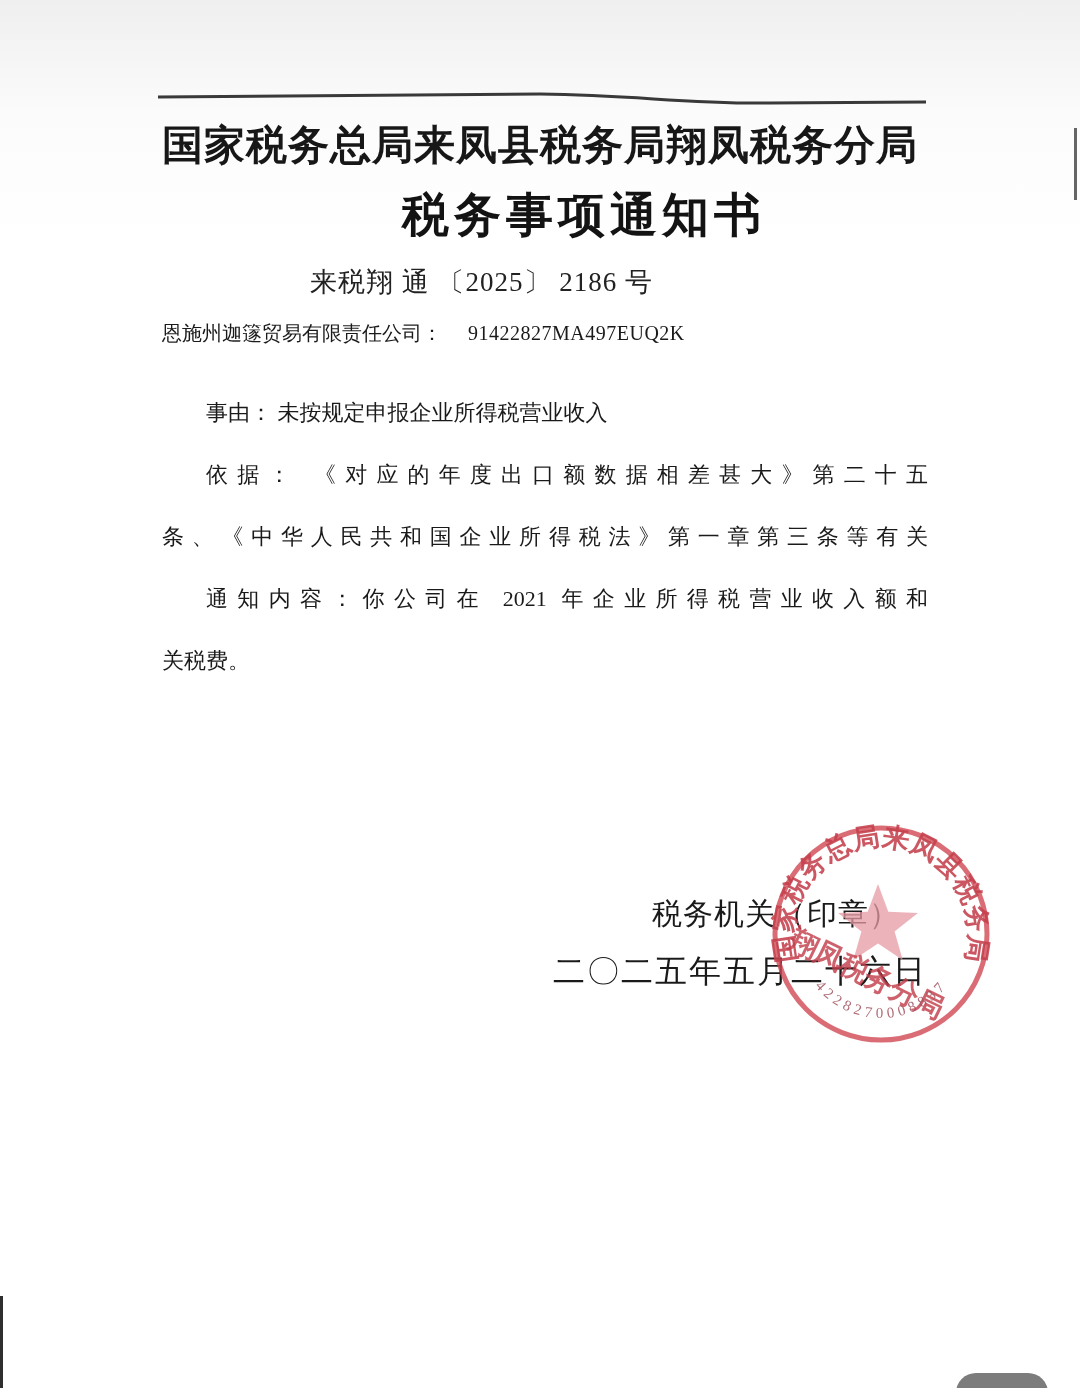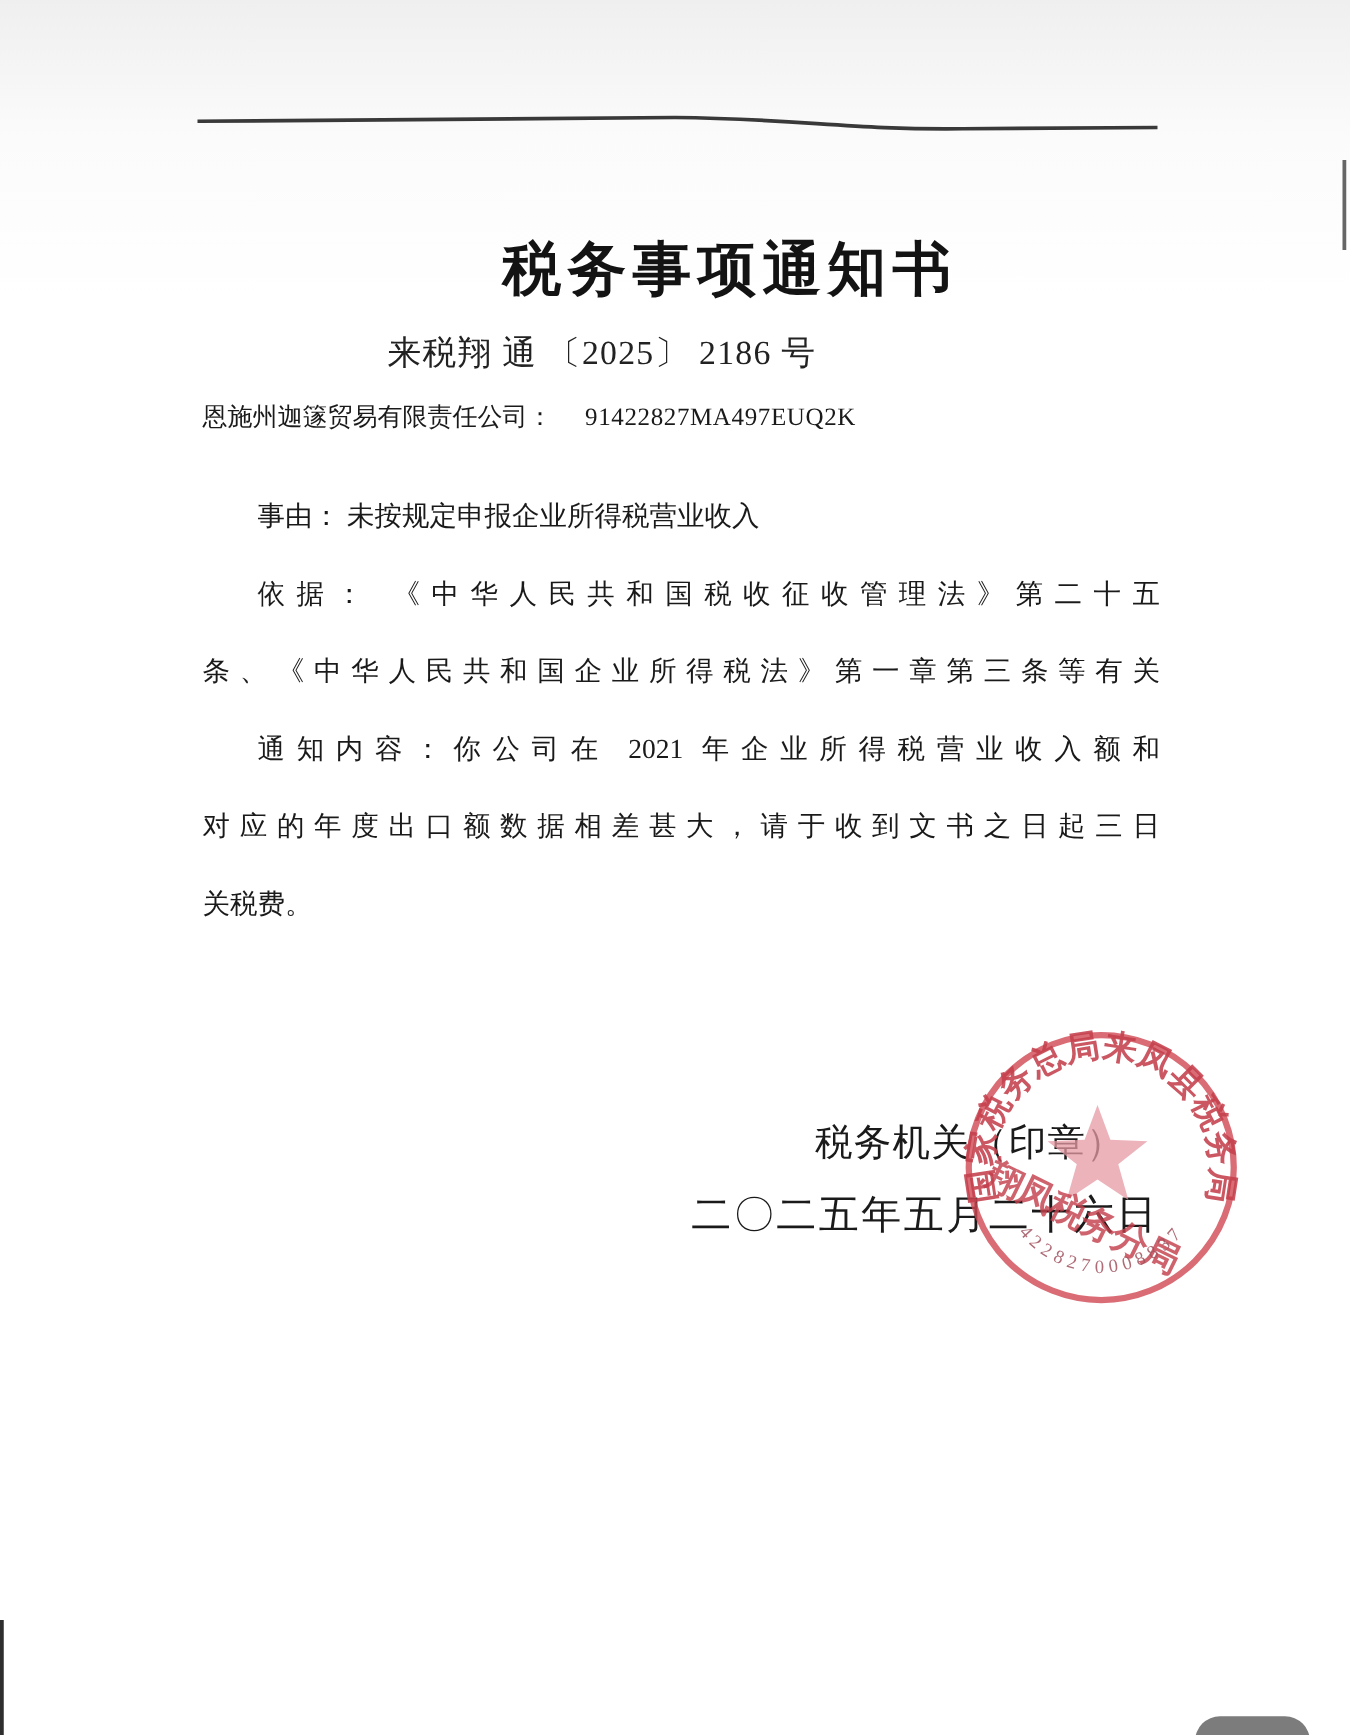--- a/index.html
+++ b/index.html
@@ -55,35 +55,35 @@
 </style>
 </head>
 <body>
 
 <div class="page">
 
   <svg class="top-rule" width="1080" height="120" viewBox="0 0 1080 120">
     <path d="M158 97 L540 94 C640 95 680 104 770 103 L926 102" fill="none" stroke="#232323" stroke-width="3" opacity="0.9"></path>
   </svg>
 
+  <div class="header-org">国家税务总局来凤县税务局翔凤税务分局</div>
 
   <div class="doc-title">税务事项通知书</div>
 
   <div class="doc-number">来税翔 通 〔2025〕 2186 号</div>
 
   <div class="recipient">
     <span>恩施州迦篴贸易有限责任公司：</span><span class="code">91422827MA497EUQ2K</span>
   </div>
 
   <div class="body-block">
     <div class="line indent">事由：  未按规定申报企业所得税营业收入</div>
-    <div class="line indent justify">依据：  《中华人民共和国税收征收管理法》第二十五</div>
+    <div class="line indent justify">依据：  《对应的年度出口额数据相差甚大》第二十五</div>
     <div class="line justify">条、《中华人民共和国企业所得税法》第一章第三条等有关</div>
     <div class="line indent justify">通知内容：你公司在 2021 年企业所得税营业收入额和</div>
-    <div class="line justify">对应的年度出口额数据相差甚大，请于收到文书之日起三日</div>
     <div class="line">关税费。</div>
   </div>
 
   <div class="sig-authority">税务机关（印章）</div>
   <div class="sig-date">二〇二五年五月二十六日</div>
 
   <svg class="seal" viewBox="0 0 232 232">
     <defs>
       <path id="ringArc" d="M 33.3 146.1 A 88 88 0 1 1 198.7 146.1" fill="none"></path>
       <path id="serialArc" d="M 47.2 164.2 A 84 84 0 0 0 184.8 164.2" fill="none"></path>

